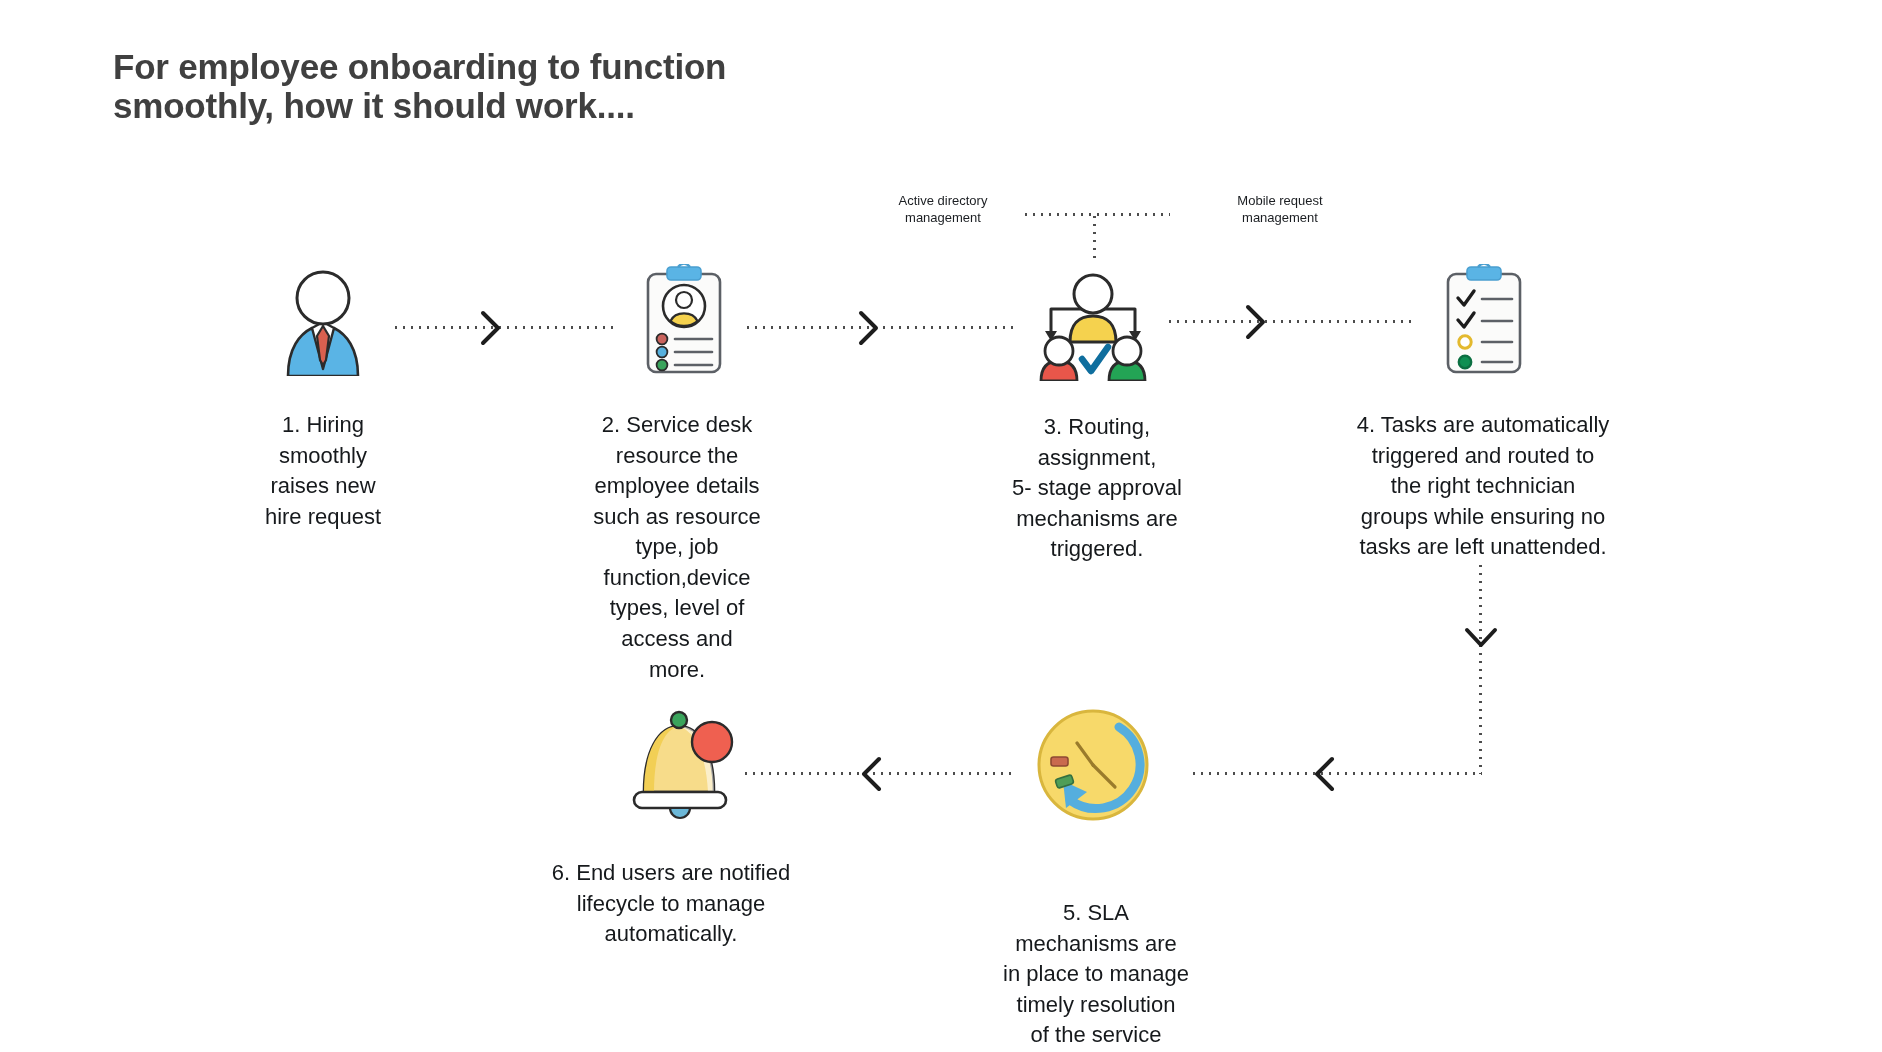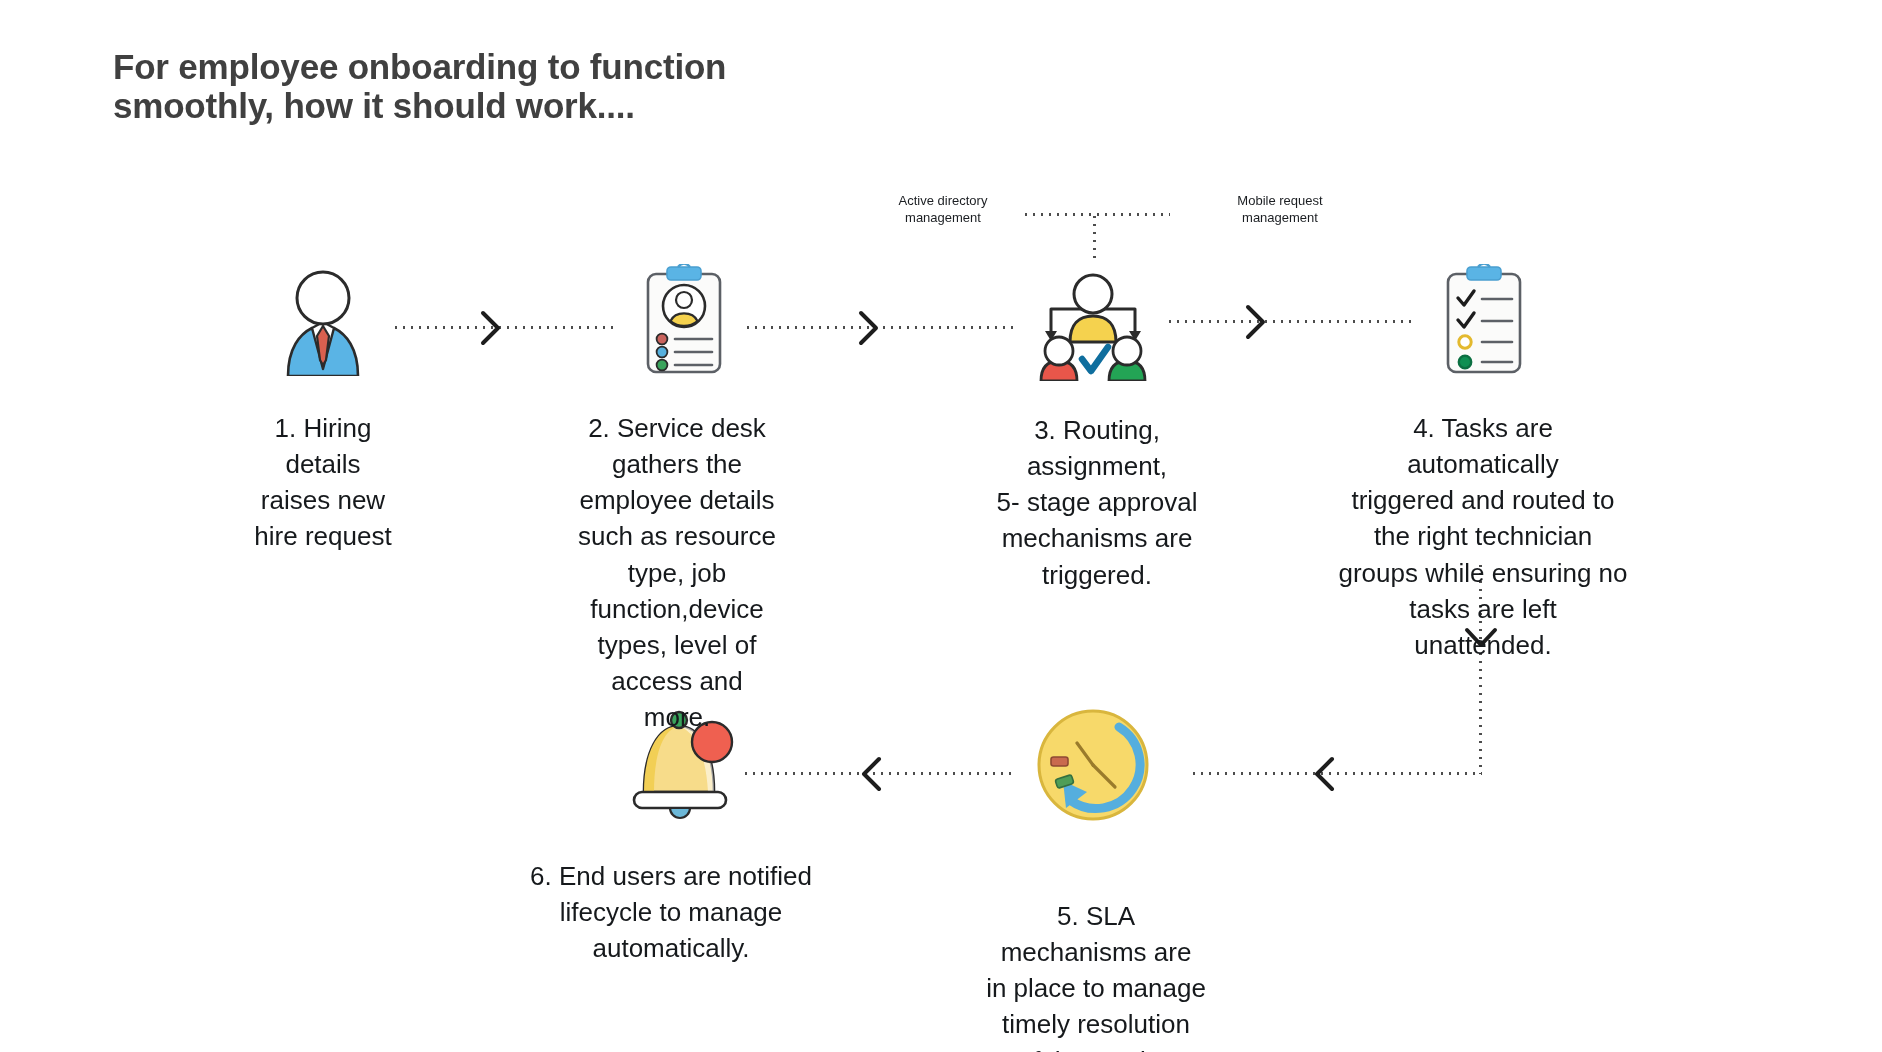--- a/index.html
+++ b/index.html
@@ -25,21 +25,21 @@
     line-height: 1.12;
     letter-spacing: -0.2px;
     color: #404040;
   }
   .title .l2 { display: block; }
 
   
   .caption {
     position: absolute;
     text-align: center;
-    font-size: 26px;
+    font-size: 22px;
     line-height: 1.39;
     color: #16191c;
     font-family: "Liberation Sans", sans-serif;
   }
 
   
   .callout {
     position: absolute;
     text-align: center;
     font-size: 13px;
@@ -235,28 +235,28 @@
 
   <div class="dotted-h" style="left:742px; top:772px; width:272px;"></div>
   <div class="chev" style="left:858px; top:756px;">
     <svg width="26" height="36" viewBox="0 0 26 36">
       <path d="M21 3 L6 18 L21 33" fill="none" stroke="#1d1d1d" stroke-width="4" stroke-linecap="round" stroke-linejoin="round"></path>
     </svg>
   </div>
 
   <div class="caption" style="left:213px; top:410px; width:220px;">
     <div>1. Hiring</div>
-    <div>details</div>
+    <div>smoothly</div>
     <div>raises new</div>
     <div>hire request</div>
   </div>
 
   <div class="caption" style="left:566px; top:410px; width:222px;">
     <div>2. Service desk</div>
-    <div>gathers the</div>
+    <div>resource the</div>
     <div>employee details</div>
     <div>such as resource</div>
     <div>type, job</div>
     <div>function,device</div>
     <div>types, level of</div>
     <div>access and</div>
     <div>more.</div>
   </div>
 
   <div class="caption" style="left:983px; top:412px; width:228px;">

